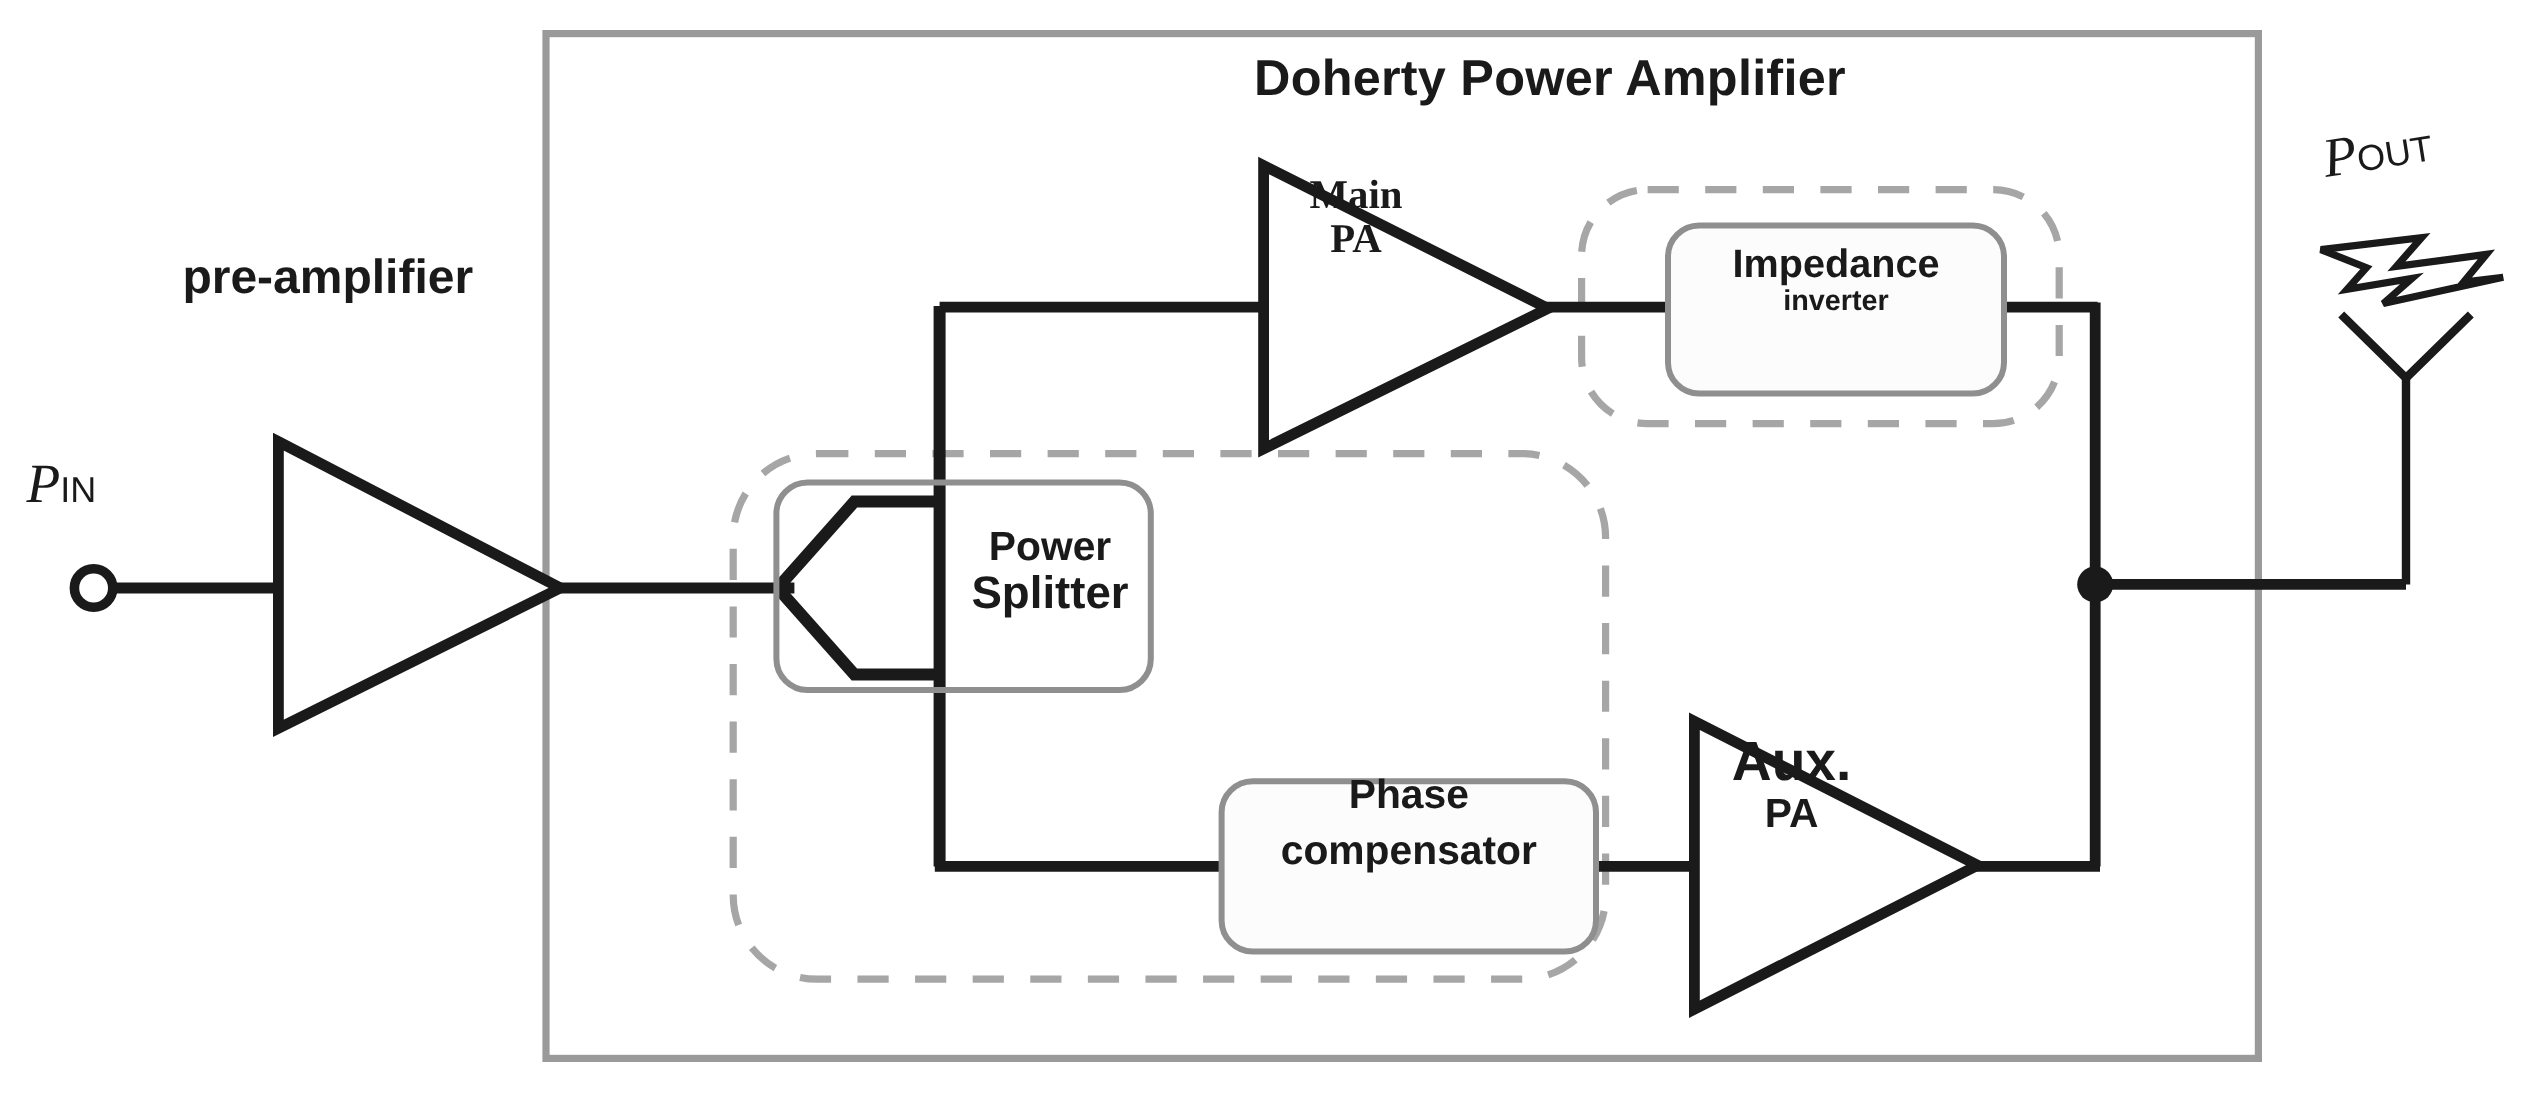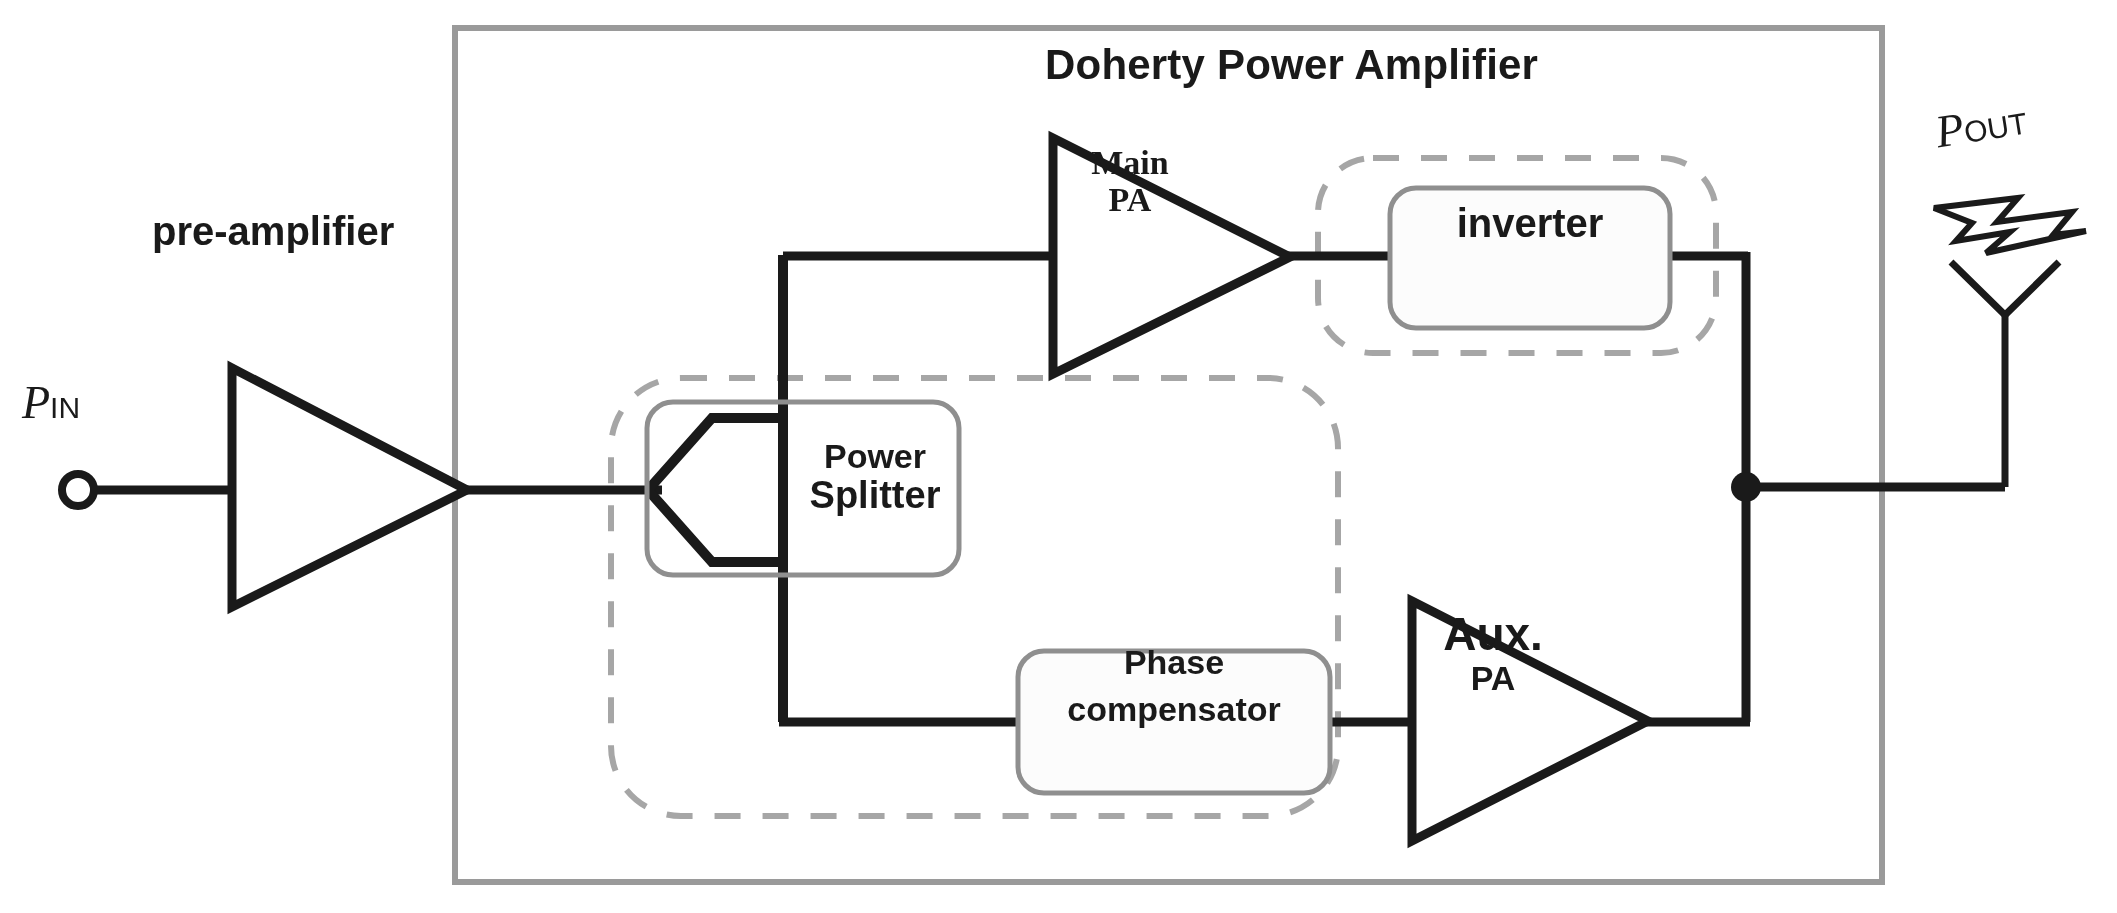--- a/index.html
+++ b/index.html
@@ -93,21 +93,22 @@
     <div id="auxpa-text">Aux.</div>
     <div style="font-size:34px;">PA</div>
   </div>
 
   <div class="lbl ctr" style="left:795px;top:438px;width:160px;text-align:center;">
     <div id="splitter-text">Power</div>
     <div style="font-size:38px;">Splitter</div>
   </div>
 
   <div class="lbl ctr" style="left:1394px;top:202px;width:272px;">
-    <div style="font-size:40px;">inverter</div>
+    <div id="impinv-text">Impedance</div>
+    <div style="font-size:24px;">inverter</div>
   </div>
 
   <div class="lbl ctr" style="left:1022px;top:644px;width:304px;">
     <div id="phase-text">Phase</div>
     <div style="font-size:34px;margin-top:10px;">compensator</div>
   </div>
 
   <div class="lbl plabel" style="left:22px;top:378px;">
     <span>P</span><span class="sub">IN</span>
   </div>

